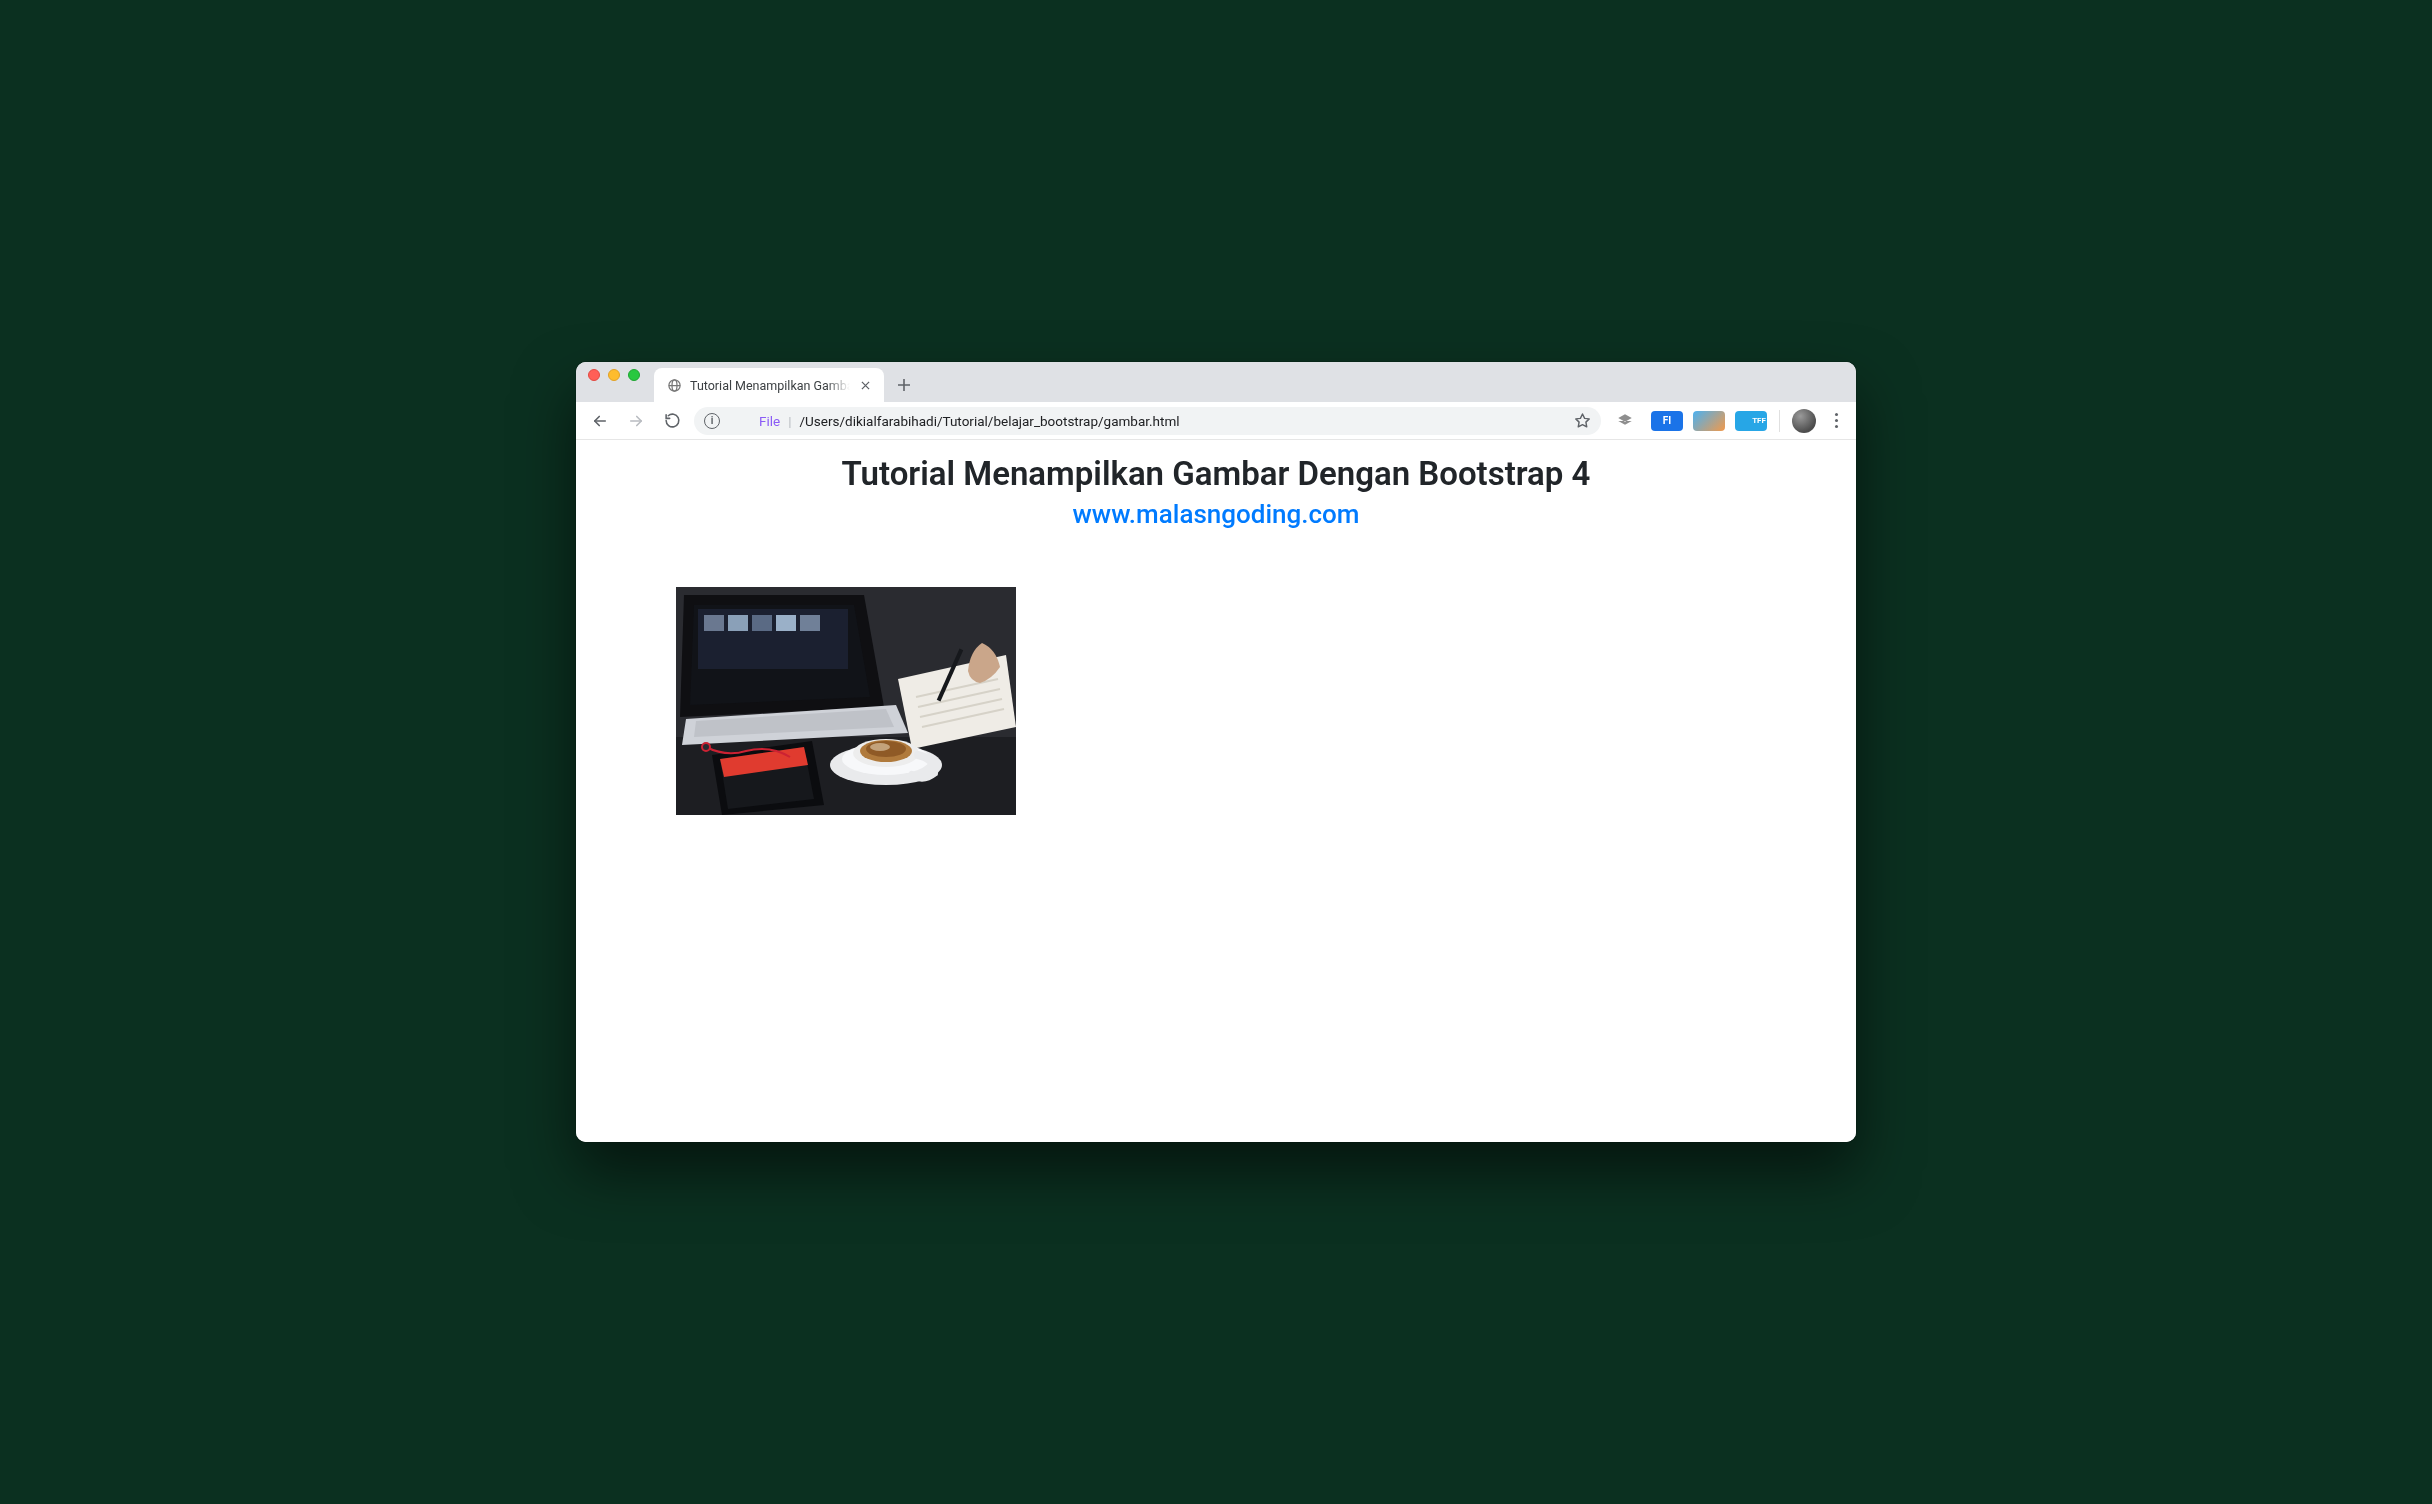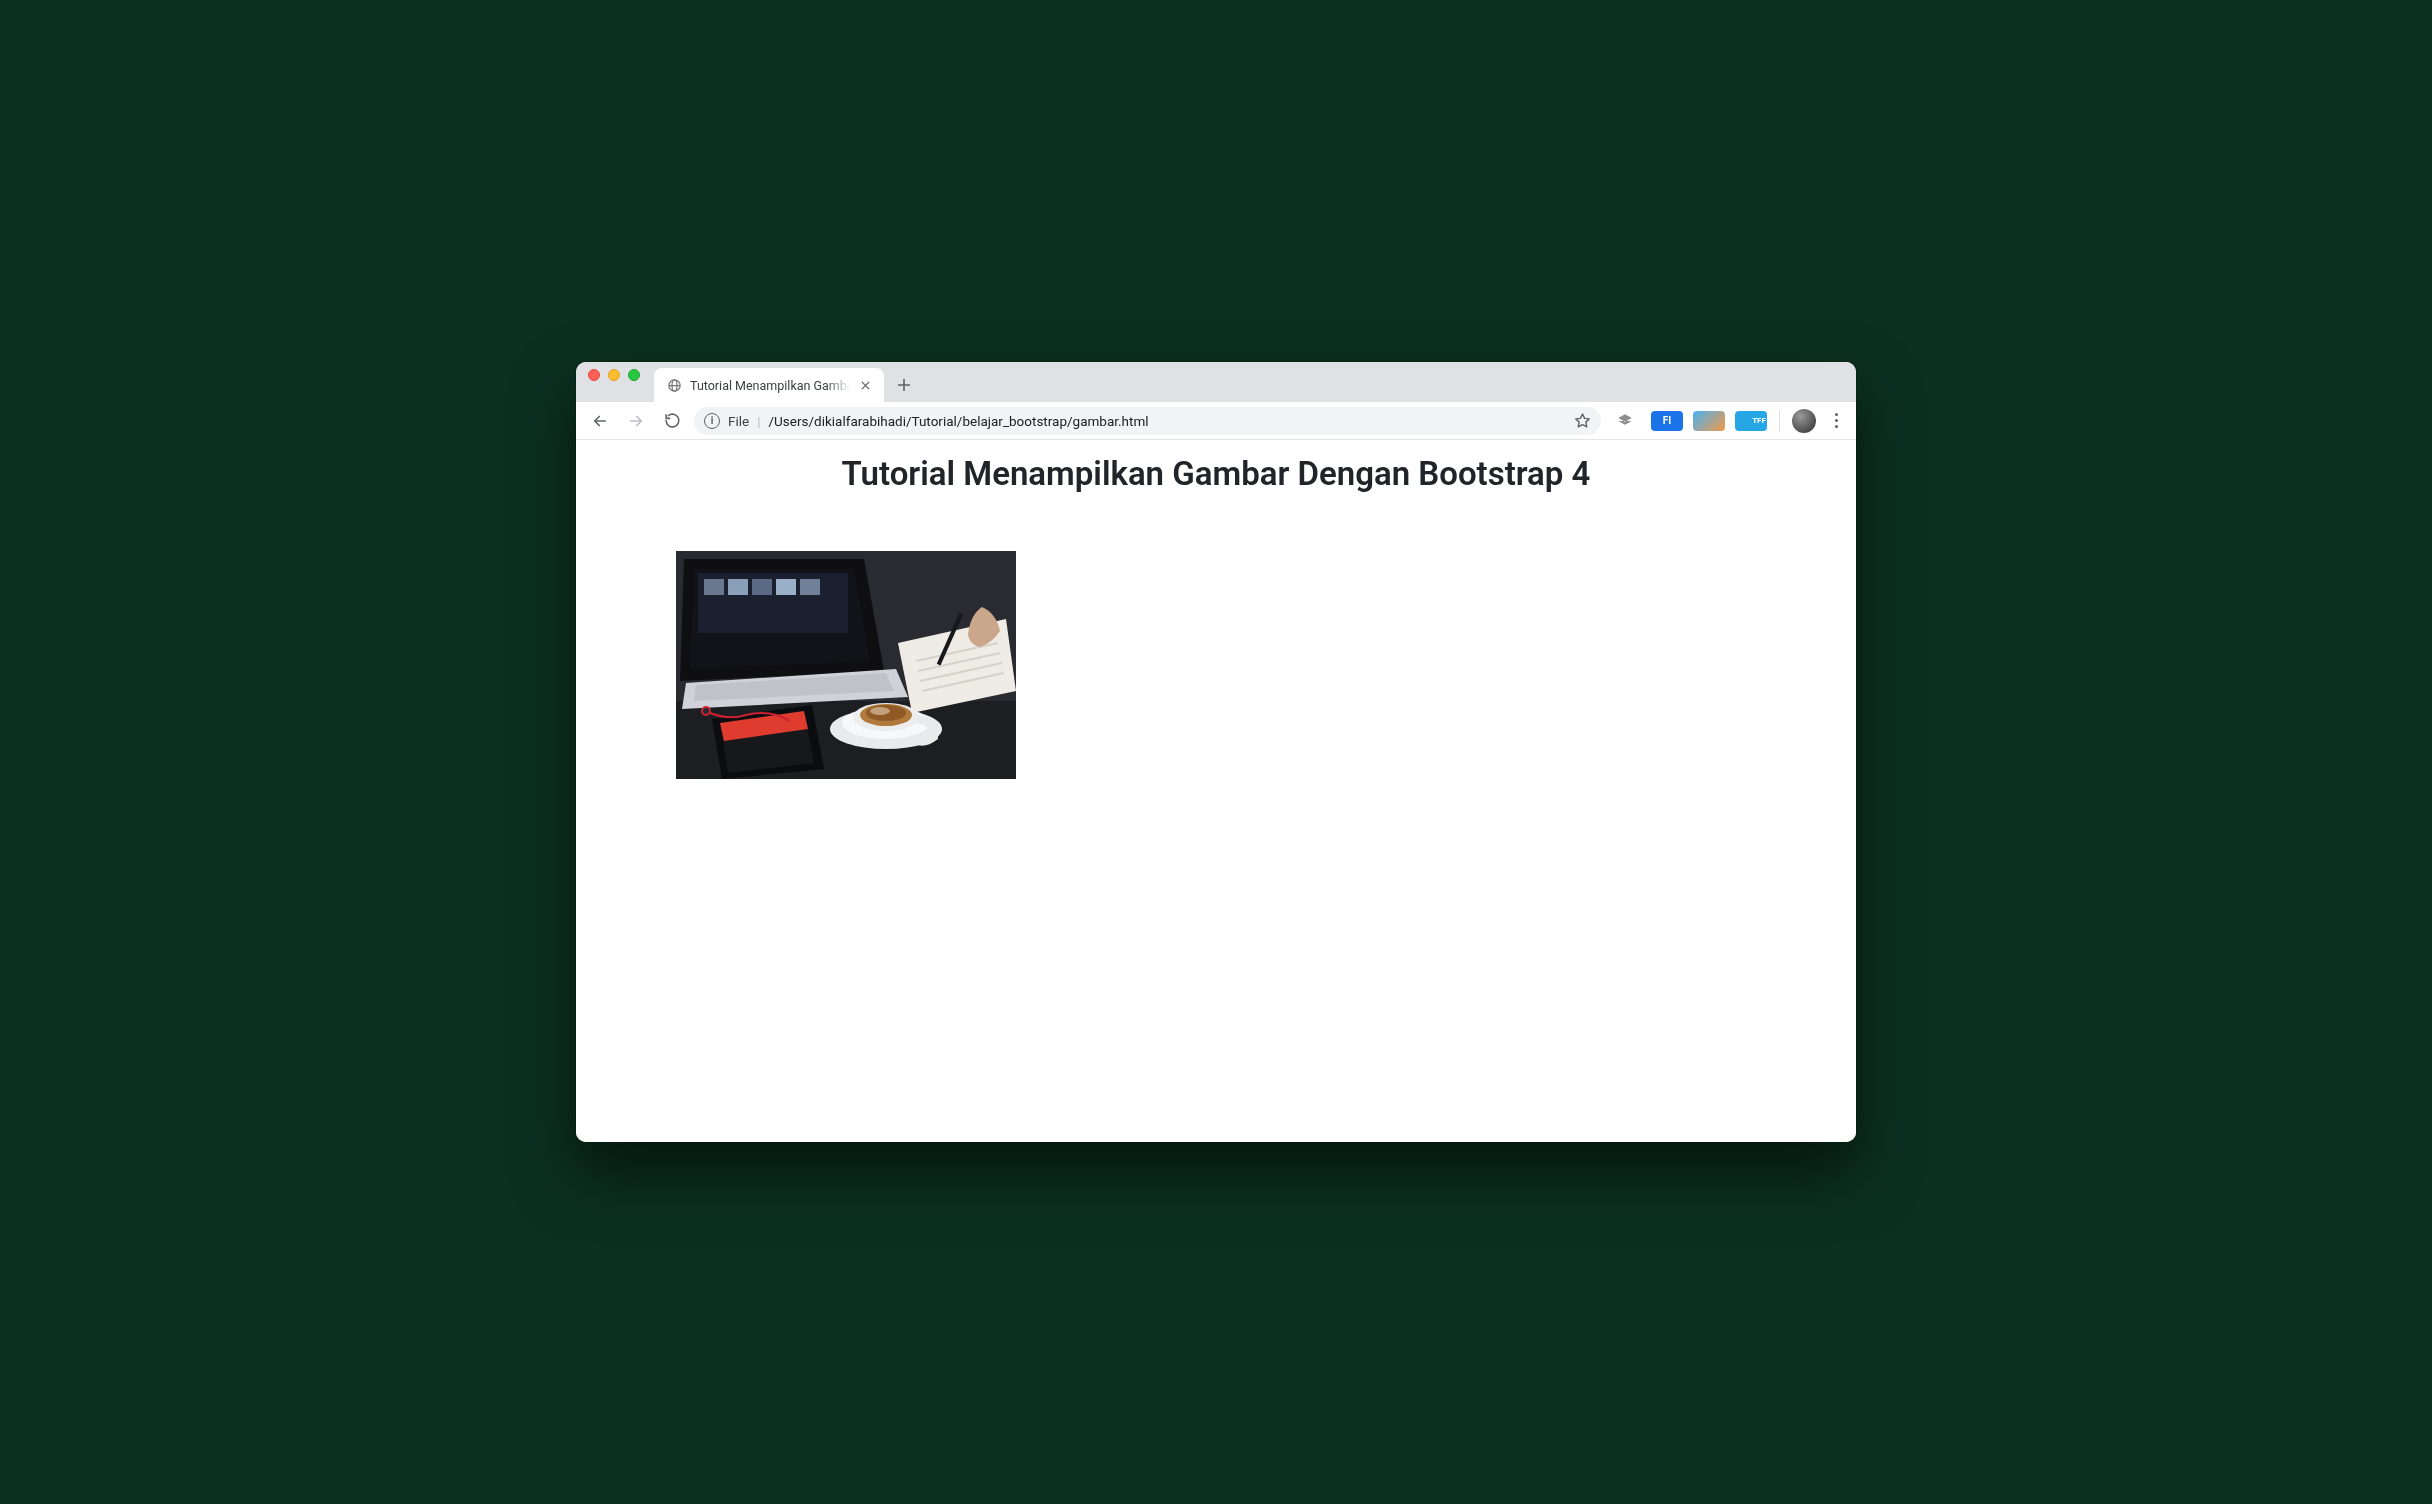--- a/index.html
+++ b/index.html
@@ -92,21 +92,21 @@
       padding: 0 10px;
       gap: 8px;
       font-size: 13.5px;
       color:#202124;
     }
     .omnibox .info {
       width:16px;height:16px;border:1.5px solid #5f6368;border-radius:50%;
       display:flex;align-items:center;justify-content:center;
       font-size:10px;font-weight:700;color:#5f6368;
     }
-    .omnibox .scheme { color:#404040; }
+    .omnibox .scheme { color:#8b5cf6;margin-left:31px; }
     .omnibox .sep { color:#b9bcc1; }
     .omnibox .path { color:#202124; }
     .omnibox .star { margin-left:auto; color:#5f6368; }
     .ext-row { display:flex; align-items:center; gap:10px; }
     .ext {
       width:32px;height:20px;border-radius:4px;
       display:flex;align-items:center;justify-content:center;
       font-size:10px;font-weight:700;color:#fff;
     }
     .ext-blue { background:#1a73e8; }
@@ -228,20 +228,23 @@
         <span></span>
           <span></span>
           <span></span>
       </div>
     </div>
   </div>
 
   <div class="viewport">
     <div class="content">
       <h1 class="page-title">Tutorial Menampilkan Gambar Dengan Bootstrap 4</h1>
+      <h2 class="page-link">
+        <a href="#">www.malasngoding.com</a>
+      </h2>
       <div class="img-wrap">
         <svg class="photo" viewBox="0 0 340 228" aria-label="laptop-coffee-phone-workspace">
 
           <rect x="0" y="0" width="340" height="228" fill="#2a2b30"></rect>
           <rect x="0" y="150" width="340" height="78" fill="#1d1e22"></rect>
 
           <polygon points="8,8 188,8 208,120 4,130" fill="#0f0f12"></polygon>
           <polygon points="18,18 178,18 194,110 14,118" fill="#111318"></polygon>
           <rect x="22" y="22" width="150" height="60" fill="#1b2030"></rect>
 

